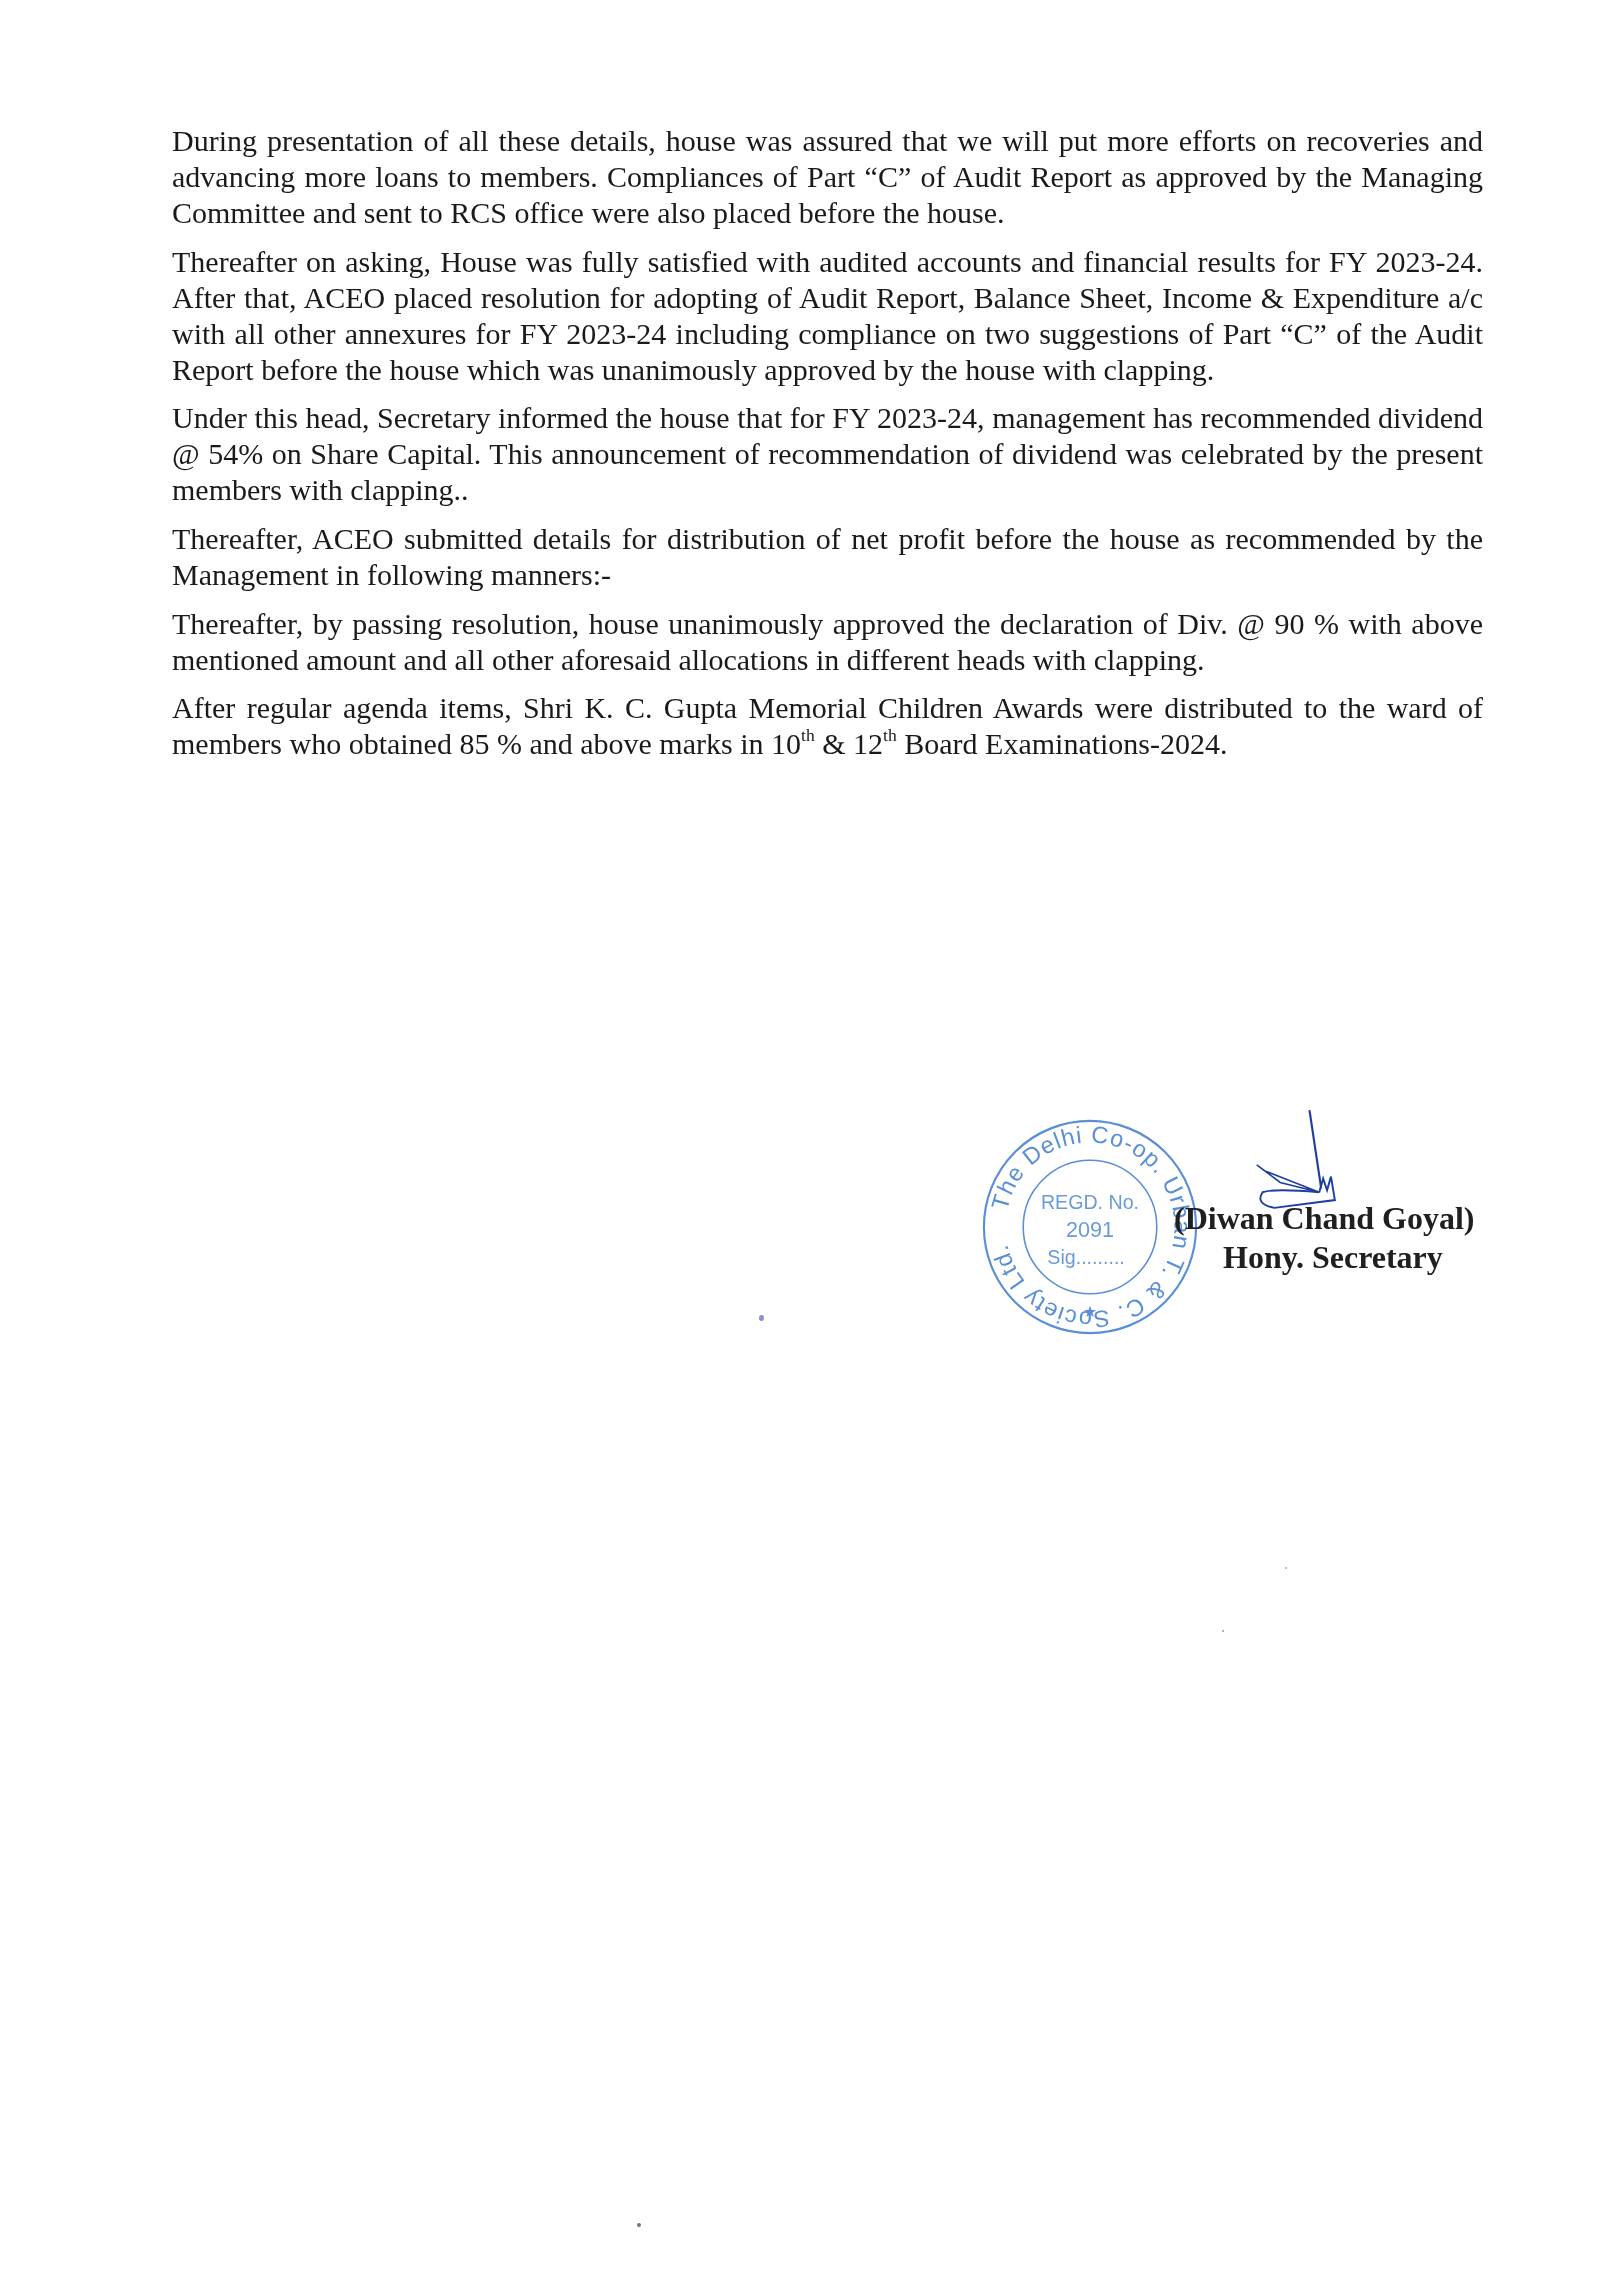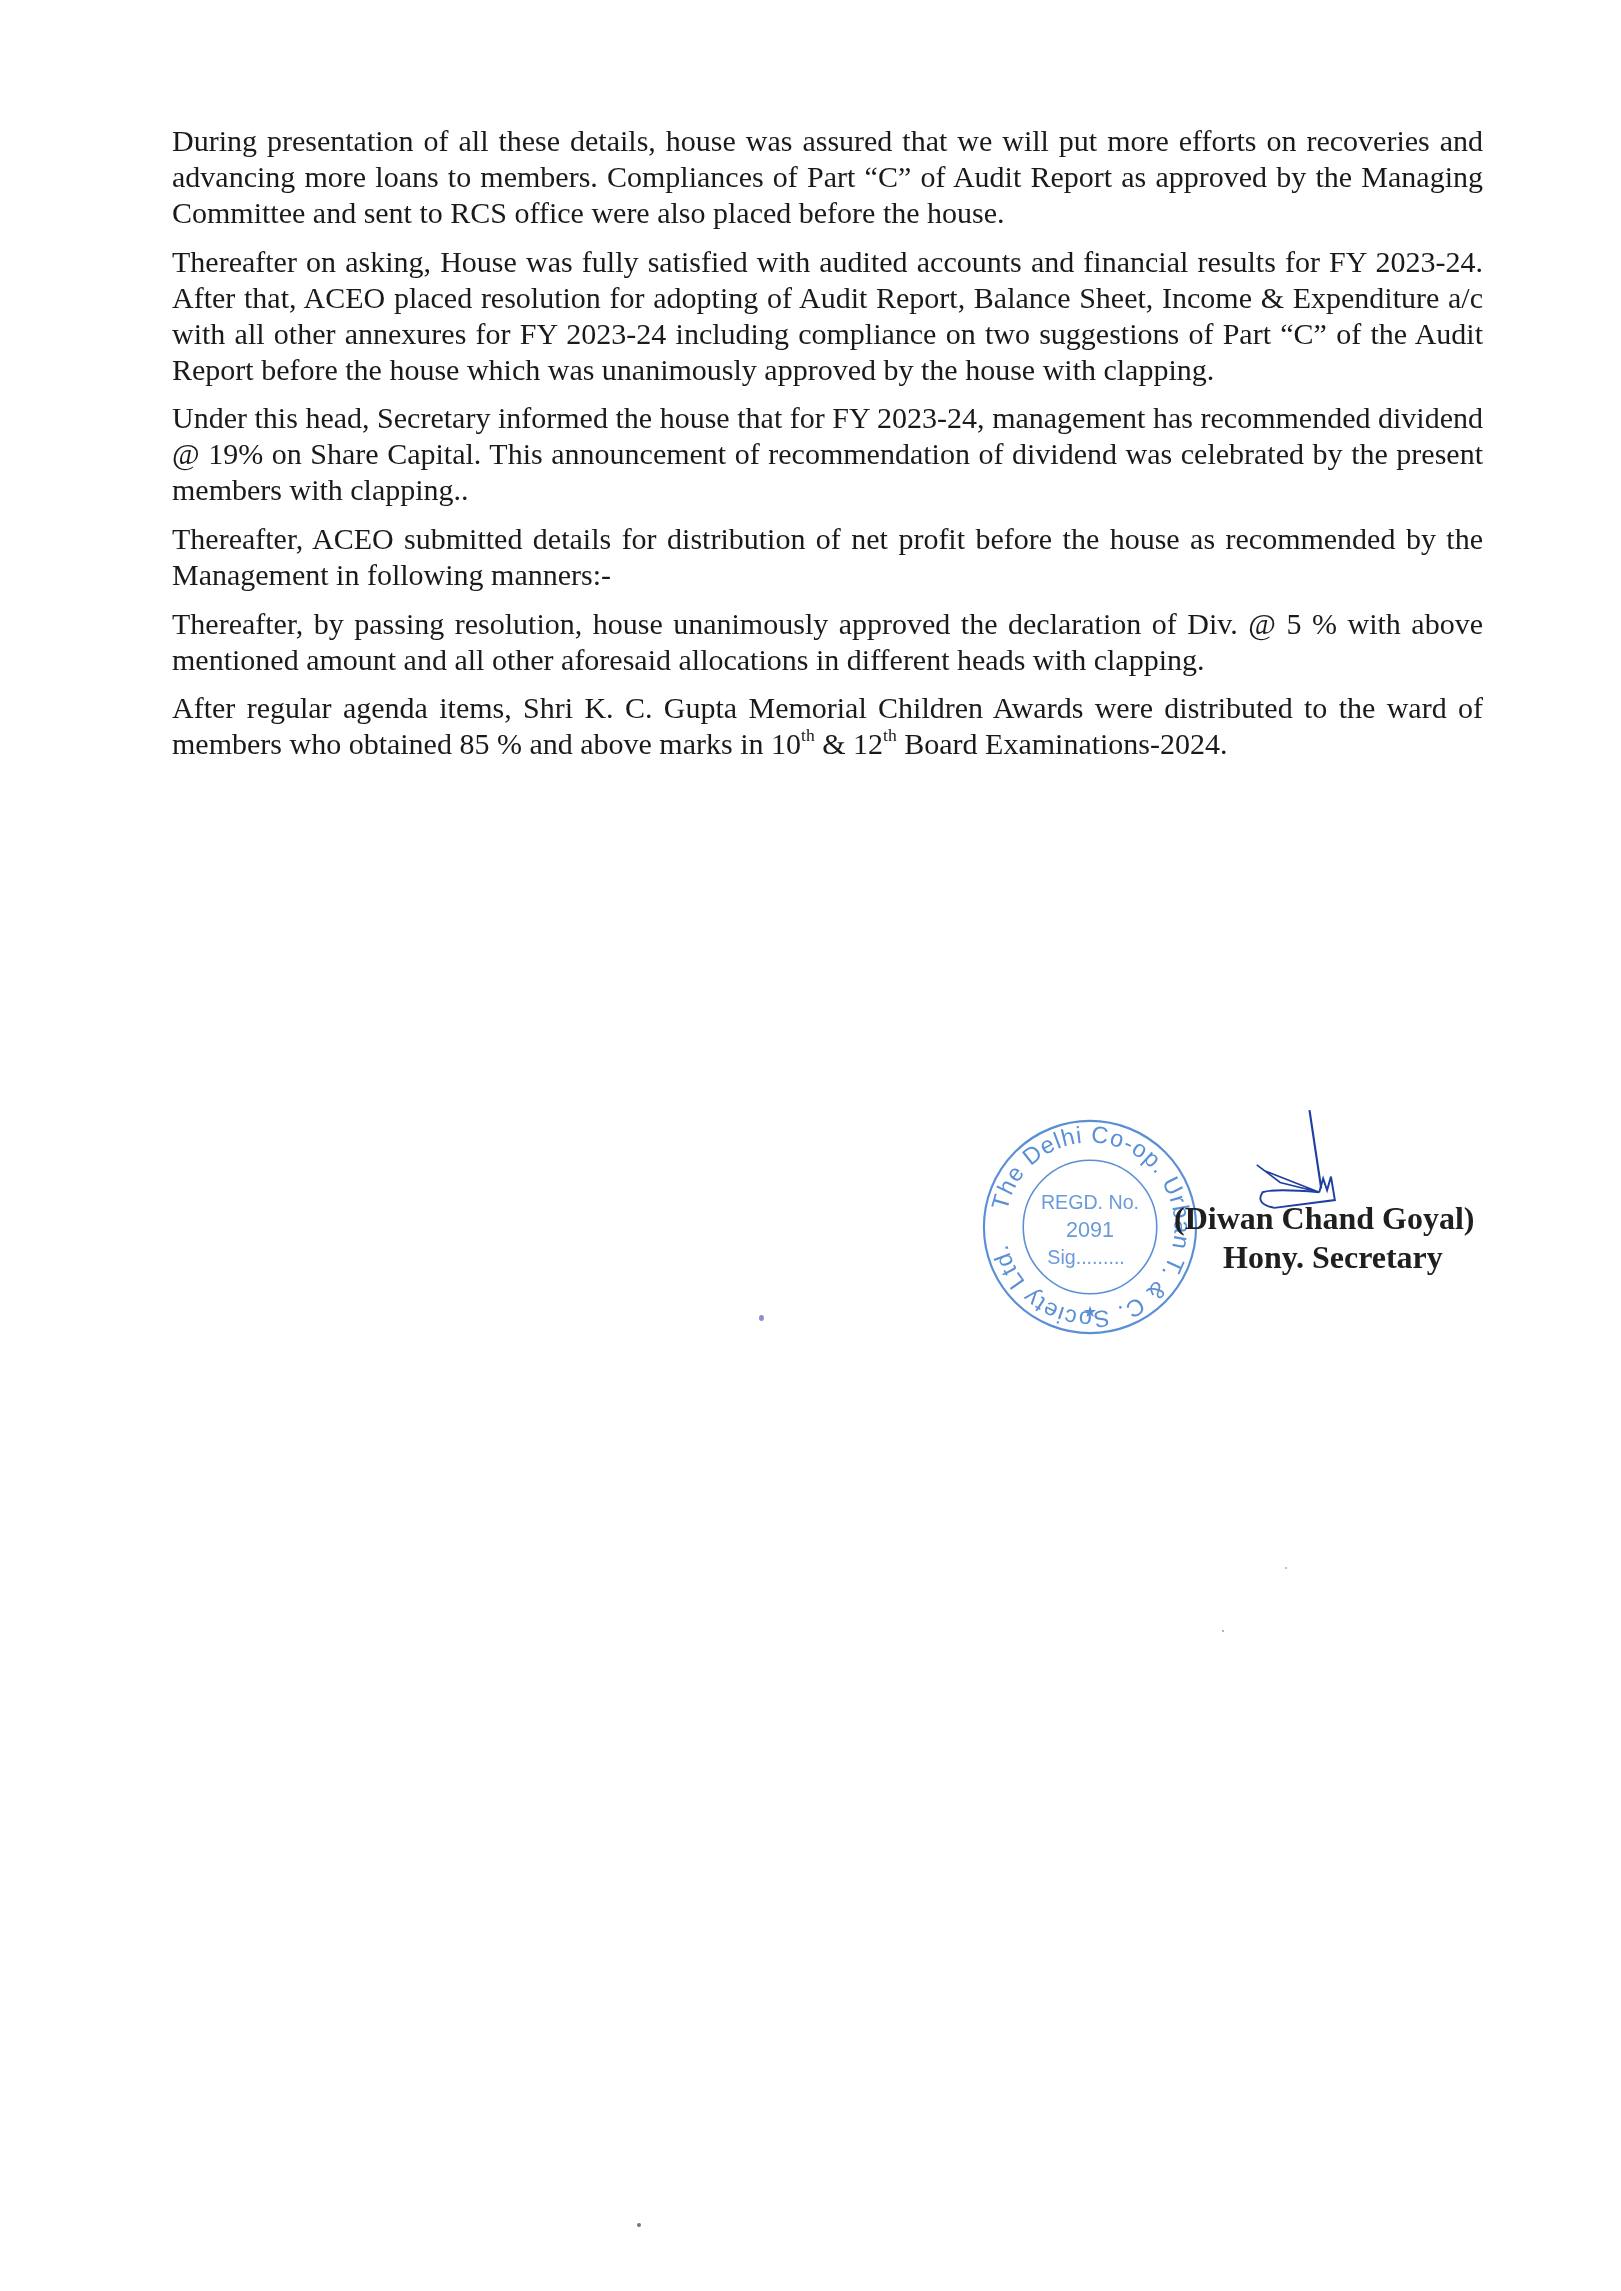--- a/index.html
+++ b/index.html
@@ -18,23 +18,23 @@
   .sig-title { position: absolute; left: 1223px; top: 1239px; font-size: 32px; font-weight: bold;
                font-family: "Liberation Serif", serif; color: #1f1f1f; white-space: nowrap; }
   .speck { position: absolute; border-radius: 50%; }
 </style>
 </head>
 <body>
 
 <div class="page">
   <p class="para">During presentation of all these details, house was assured that we will put more efforts on recoveries and advancing more loans to members. Compliances of Part “C” of Audit Report as approved by the Managing Committee and sent to RCS office were also placed before the house.</p>
   <p class="para">Thereafter on asking, House was fully satisfied with audited accounts and financial results for FY 2023-24. After that, ACEO placed resolution for adopting of Audit Report, Balance Sheet, Income &amp; Expenditure a/c with all other annexures for FY 2023-24 including compliance on two suggestions of Part “C” of the Audit Report before the house which was unanimously approved by the house with clapping.</p>
-  <p class="para">Under this head, Secretary informed the house that for FY 2023-24, management has recommended dividend @ 19% on Share Capital. This announcement of recommendation of dividend was celebrated by the present members with clapping..</p>
+  <p class="para">Under this head, Secretary informed the house that for FY 2023-24, management has recommended dividend @ 54% on Share Capital. This announcement of recommendation of dividend was celebrated by the present members with clapping..</p>
   <p class="para">Thereafter, ACEO submitted details for distribution of net profit before the house as recommended by the Management in following manners:-</p>
-  <p class="para">Thereafter, by passing resolution, house unanimously approved the declaration of Div. @ 5 % with above mentioned amount and all other aforesaid allocations in different heads with clapping.</p>
+  <p class="para">Thereafter, by passing resolution, house unanimously approved the declaration of Div. @ 90 % with above mentioned amount and all other aforesaid allocations in different heads with clapping.</p>
   <p class="para"><span>After regular agenda items, Shri K. C. Gupta Memorial Children Awards were distributed to the ward of members who obtained 85 % and above marks in 10</span><sup>th</sup><span> &amp; 12</span><sup>th</sup><span> Board Examinations-2024.</span></p>
 </div>
 
 <svg class="stamp" viewBox="0 0 224 224">
   <defs>
     <path id="stampArc" d="M 112 112 m -86 0 a 86 86 0 1 1 172 0 a 86 86 0 1 1 -172 0"></path>
   </defs>
   <circle cx="112" cy="112" r="108" fill="none" stroke="#5a8fd6" stroke-width="2.2"></circle>
   <circle cx="112" cy="112" r="68" fill="none" stroke="#5a8fd6" stroke-width="1.6"></circle>
   <text font-family="Liberation Sans, DejaVu Sans, sans-serif" font-size="24" fill="#5a8fd6" letter-spacing="1">

